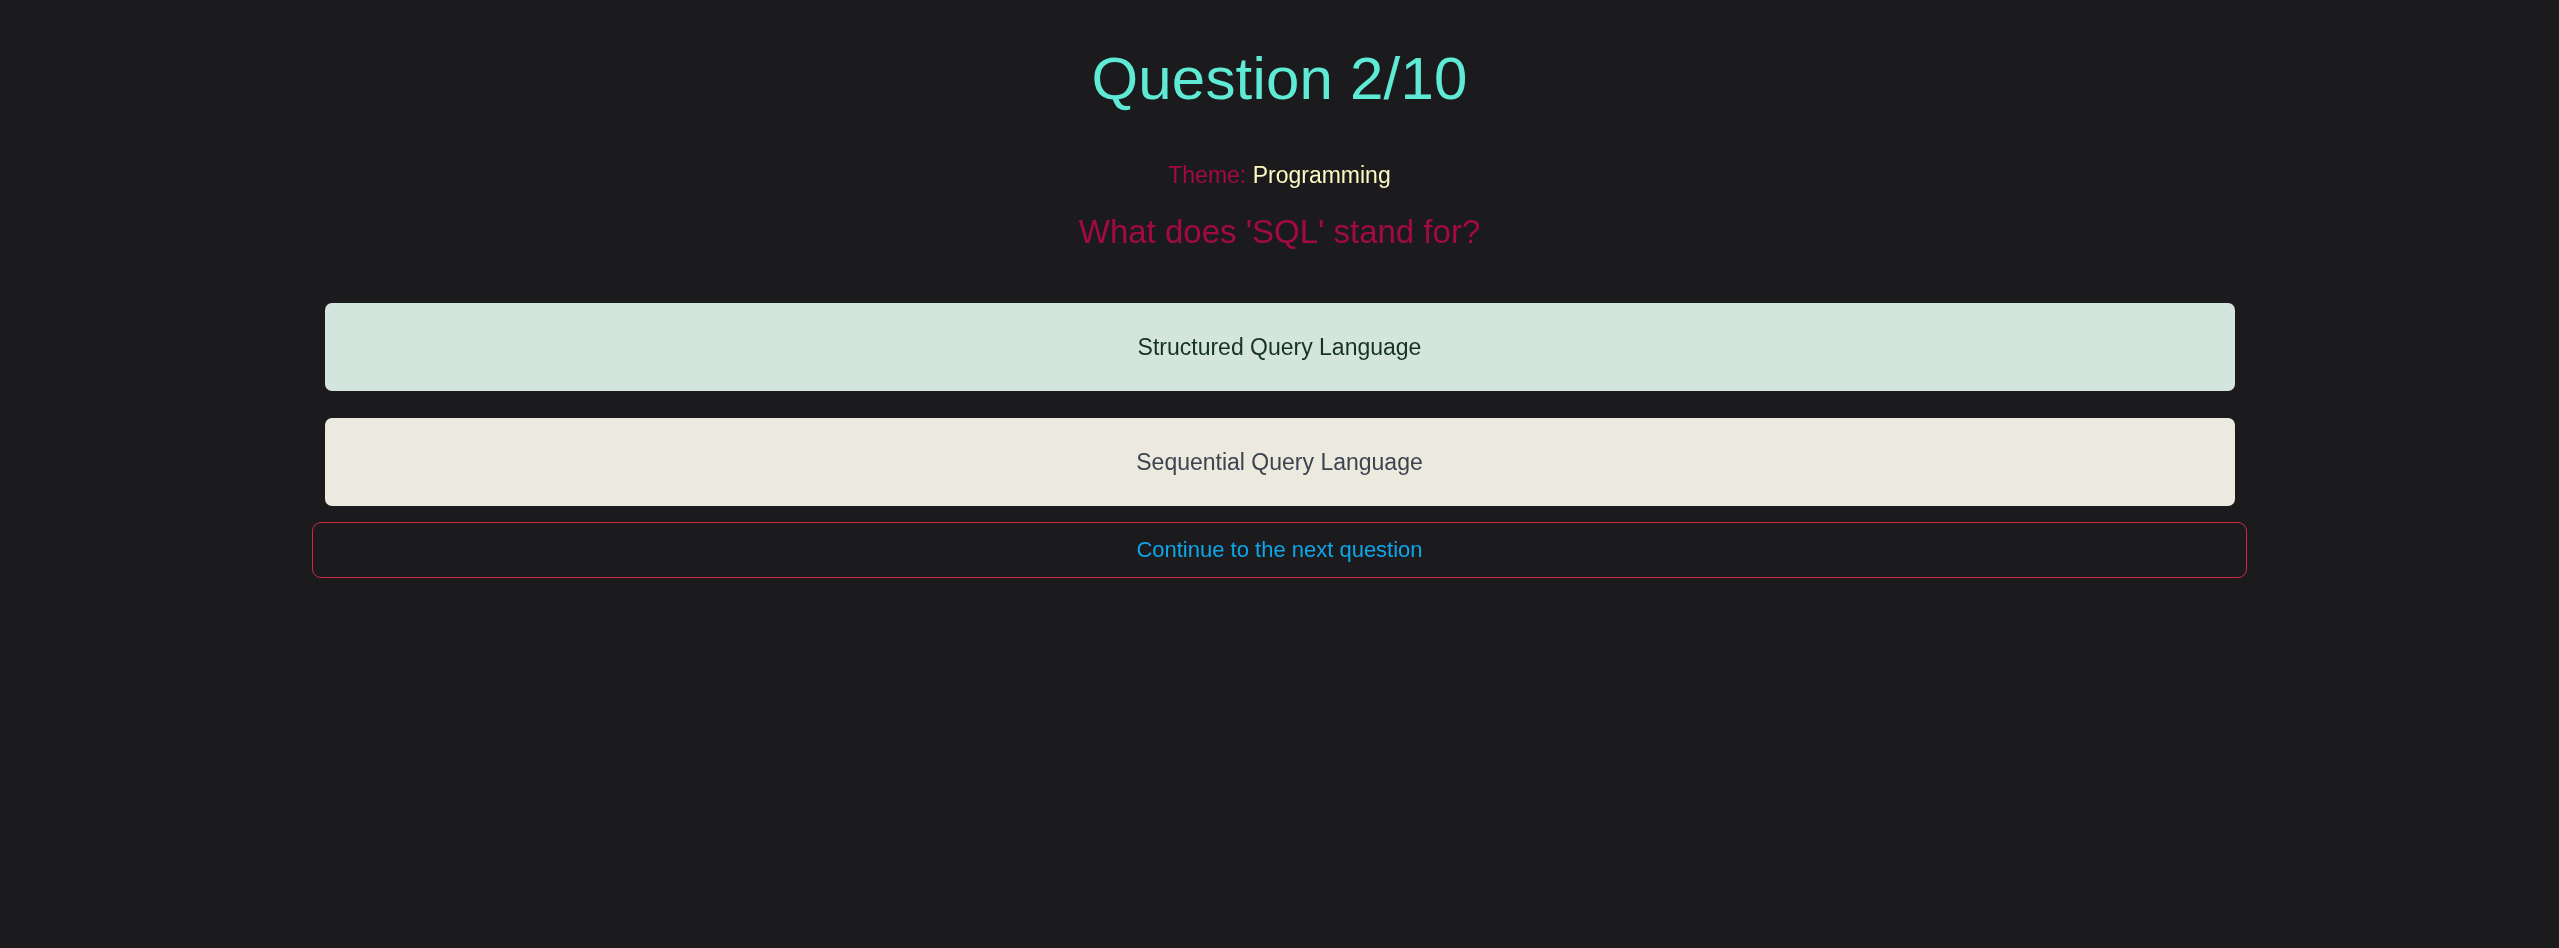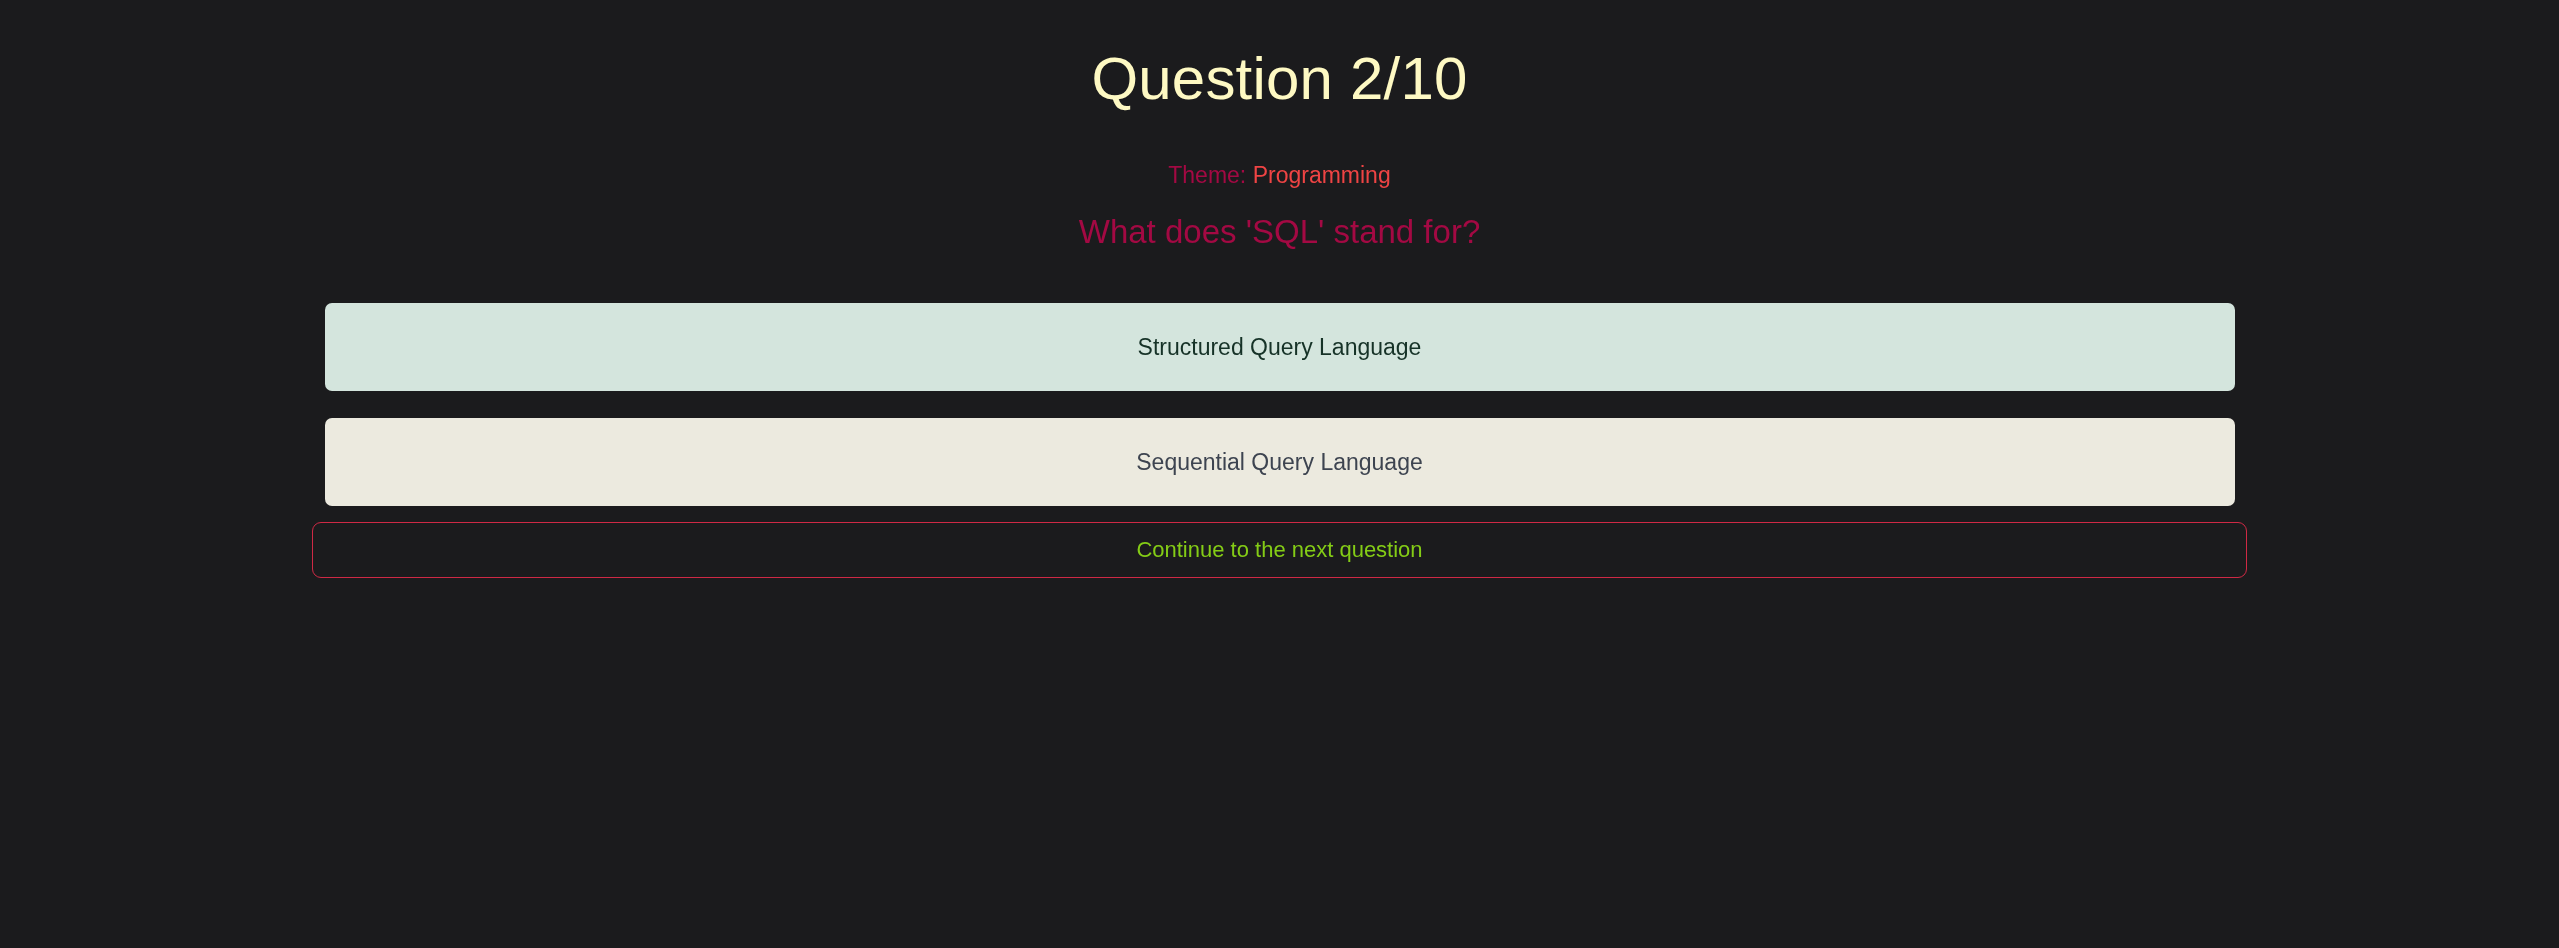--- a/index.html
+++ b/index.html
@@ -26,40 +26,40 @@
   .quiz-header {
     width: 100%;
     text-align: center;
     padding-top: 46px;
   }
   .quiz-title {
     margin: 0;
     font-size: 60px;
     font-weight: 400;
     line-height: 1.1;
-    color: #fef9c3;
+    color: #5eead4;
     letter-spacing: 0.2px;
   }
 
   .quiz-meta {
     margin-top: 50px;
     text-align: center;
   }
   .theme-line {
     font-size: 23px;
     line-height: 1.2;
     color: #a30943;
   }
   .theme-label {
     font-weight: 400;
     color: #a30943;
   }
   .theme-value {
     font-weight: 400;
-    color: #ef4444;
+    color: #fef9c3;
   }
   .question-text {
     margin-top: 22px;
     font-size: 33px;
     line-height: 1.2;
     font-weight: 400;
     color: #a30943;
   }
 
   
@@ -102,21 +102,21 @@
     margin: 6px auto 0 auto;
   }
   .continue-button {
     display: block;
     width: 100%;
     height: 56px;
     box-sizing: border-box;
     background: transparent;
     border: 1px solid #cf2945;
     border-radius: 9px;
-    color: #84cc16;
+    color: #0ea5e9;
     font-size: 22px;
     font-family: "Liberation Sans", sans-serif;
     line-height: 54px;
     text-align: center;
     cursor: pointer;
     padding: 0;
   }
 </style>
 </head>
 <body>

